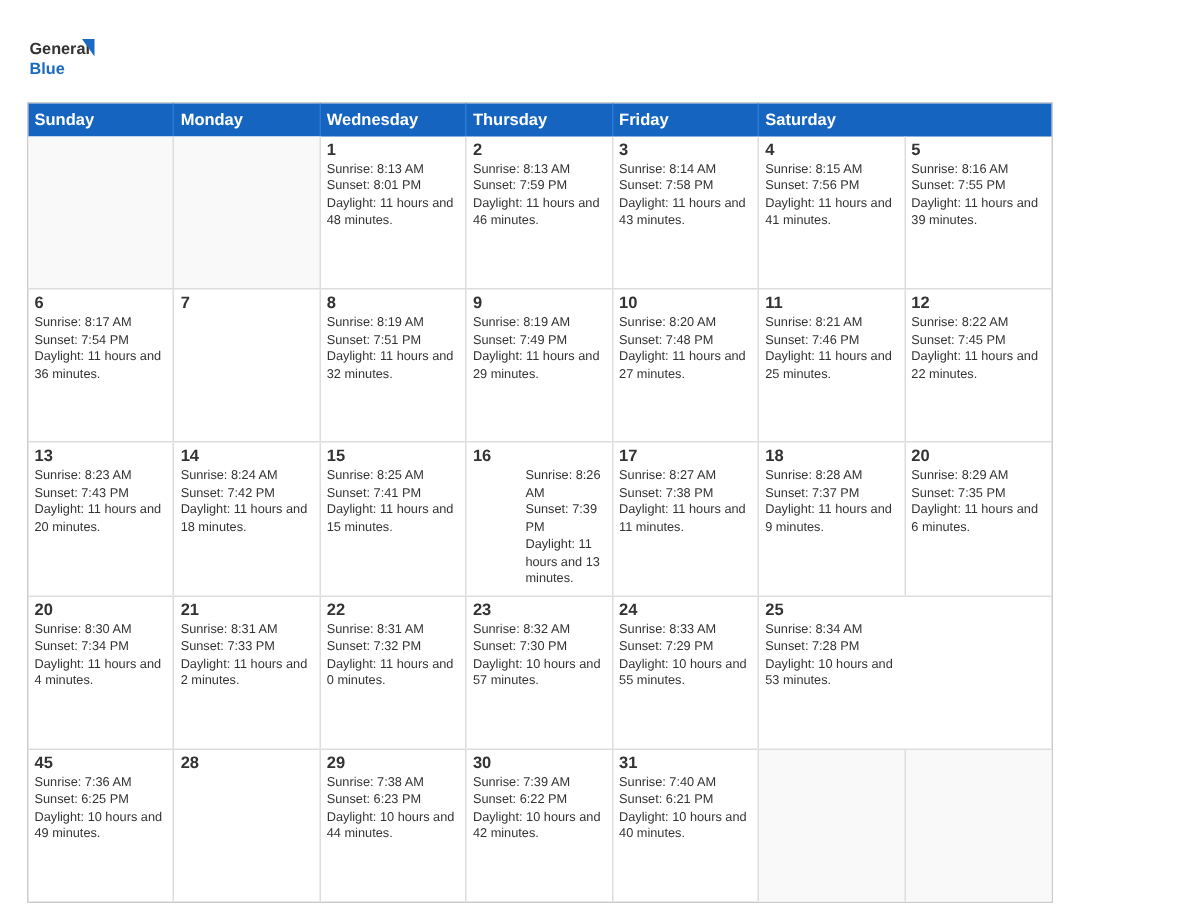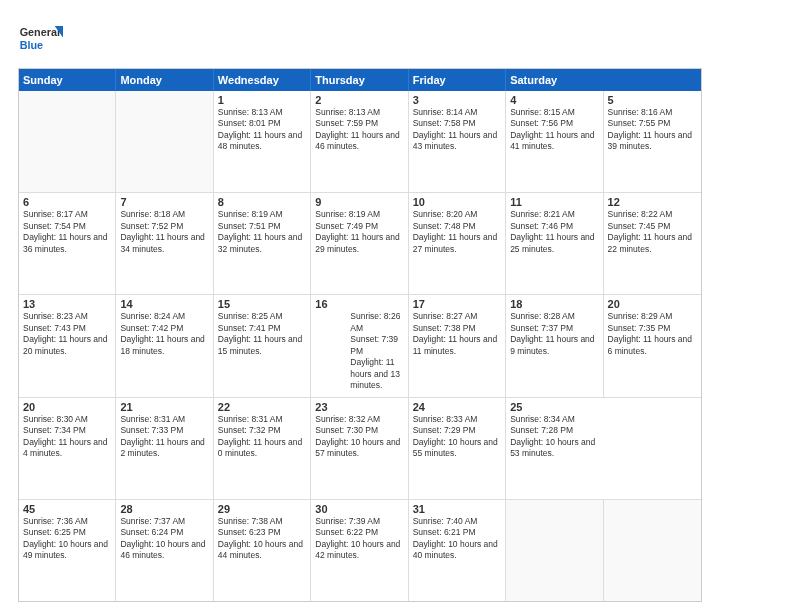--- a/index.html
+++ b/index.html
@@ -165,23 +165,20 @@
         </div>
         <div class="cal-row">
           <div class="cal-cell">
             <span class="day-num">6</span>
             <div class="cell-text" style="white-space: pre-line;">Sunrise: 8:17 AM
 Sunset: 7:54 PM
 Daylight: 11 hours and 36 minutes.</div>
           </div>
           <div class="cal-cell">
             <span class="day-num">7</span>
-            <div class="cell-text" style="white-space: pre-line;">Sunrise: 8:18 AM
-Sunset: 7:52 PM
-Daylight: 11 hours and 34 minutes.</div>
           </div>
           <div class="cal-cell">
             <span class="day-num">8</span>
             <div class="cell-text" style="white-space: pre-line;">Sunrise: 8:19 AM
 Sunset: 7:51 PM
 Daylight: 11 hours and 32 minutes.</div>
           </div>
           <div class="cal-cell">
             <span class="day-num">9</span>
             <div class="cell-text" style="white-space: pre-line;">Sunrise: 8:19 AM
@@ -291,23 +288,20 @@
         </div>
         <div class="cal-row">
           <div class="cal-cell">
             <span class="day-num">45</span>
             <div class="cell-text" style="white-space: pre-line;">Sunrise: 7:36 AM
 Sunset: 6:25 PM
 Daylight: 10 hours and 49 minutes.</div>
           </div>
           <div class="cal-cell">
             <span class="day-num">28</span>
-            <div class="cell-text" style="white-space: pre-line;">Sunrise: 7:37 AM
-Sunset: 6:24 PM
-Daylight: 10 hours and 46 minutes.</div>
           </div>
           <div class="cal-cell">
             <span class="day-num">29</span>
             <div class="cell-text" style="white-space: pre-line;">Sunrise: 7:38 AM
 Sunset: 6:23 PM
 Daylight: 10 hours and 44 minutes.</div>
           </div>
           <div class="cal-cell">
             <span class="day-num">30</span>
             <div class="cell-text" style="white-space: pre-line;">Sunrise: 7:39 AM

